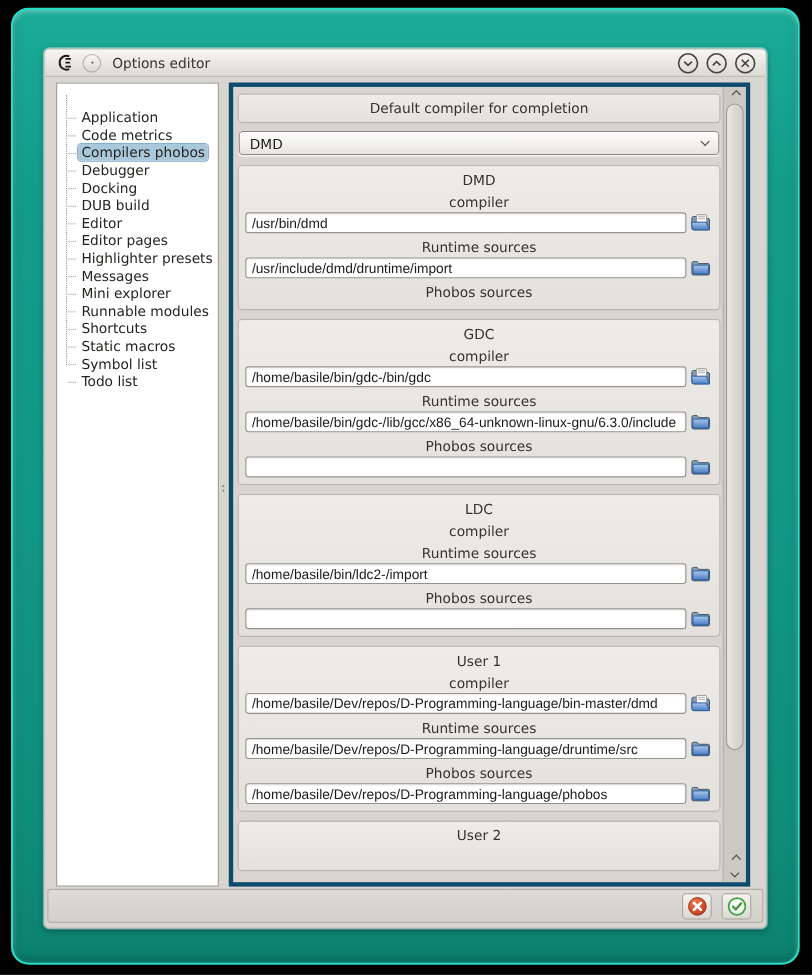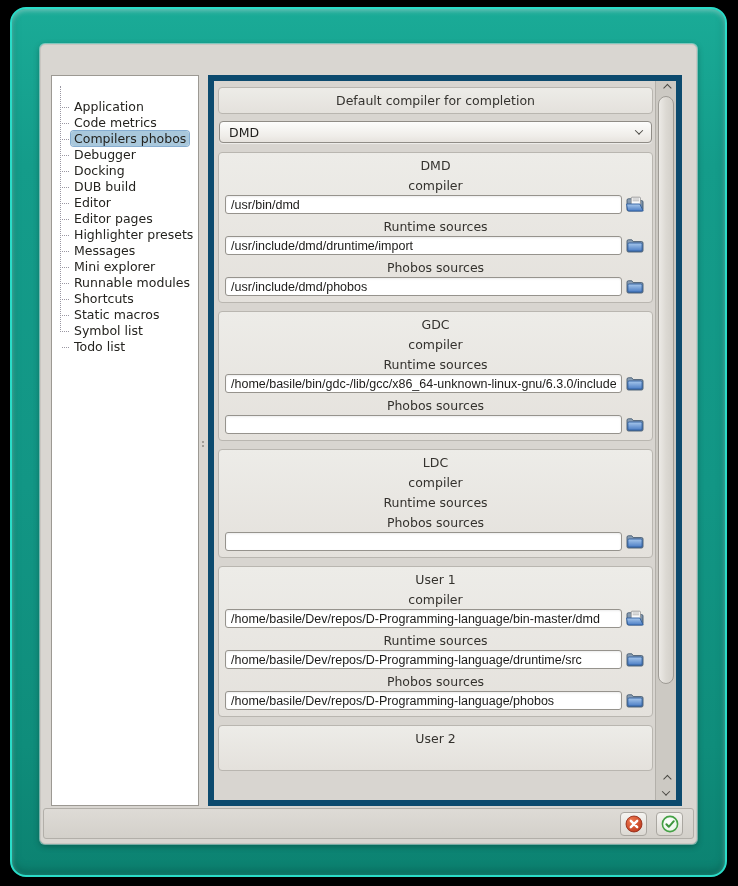--- a/index.html
+++ b/index.html
@@ -46,21 +46,21 @@
                        border-top:1px dotted #9a97a2; }
   .side-item span { padding:0 3px; border-radius:3px; }
   .side-item span.selected { background:#a9c8dc; box-shadow:0 0 0 1px #86add0; }
 
   
   .splitter { width:9px; position:relative; }
   .splitter i { position:absolute; left:3px; top:50%; width:2px; height:2px;
                 background:#8d8a84; border-radius:50%; box-shadow:0 4px 0 #8d8a84; }
 
   
-  .main { flex:1; position:relative; border:6px solid #0c4a6e; background:#d8d5d0;
+  .main { flex:1; position:relative; border:4px solid #0c4a6e; background:#d8d5d0;
           margin-right:12px; overflow:hidden; }
   .scroll-content { position:absolute; left:0; top:0; right:21px; bottom:0;
                     overflow:hidden; padding:6px 2px 0 4px; }
 
   .groupbox { background:linear-gradient(180deg,#edecE8 0%,#e4e1dc 100%);
               border:1px solid #b9b6b0; border-radius:4px; padding:5px 6px 6px; }
   .groupbox .gtitle { text-align:center; font-size:12.5px; color:#34322e; height:15px; }
   .def-group { height:27px; }
   .combo { margin:7px 1px 9px 1px; height:22px; border:1px solid #8f8c86; border-radius:4px;
            background:linear-gradient(180deg,#fdfdfc,#efede9 70%,#e6e3de);
@@ -123,20 +123,44 @@
     <radialGradient id="gradGreen" cx="0.4" cy="0.35" r="0.9">
       <stop offset="0" stop-color="#ffffff"></stop>
         <stop offset="1" stop-color="#dff2df"></stop>
     </radialGradient>
   </defs>
 </svg>
 
 <div class="frame">
   <div class="win">
 
+    <div class="titlebar">
+      <svg class="app-icon" viewBox="0 0 18 18">
+        <path d="M12 3.2 A6.3 6.3 0 1 0 12 14.8" fill="none" stroke="#1c1b19" stroke-width="1.8"></path>
+        <path d="M8.5 5.5 h5 M8.5 9 h4.2 M8.5 12.5 h5" stroke="#1c1b19" stroke-width="1.6" fill="none"></path>
+      </svg>
+      <div class="menu-btn">
+          <i></i>
+        </div>
+      <span class="title-text">Options editor</span>
+      <div class="tb-btns">
+        <svg class="tb-btn" viewBox="0 0 21 21">
+          <circle cx="10.5" cy="10.5" r="8.6" fill="none" stroke="#45443f" stroke-width="1.5"></circle>
+          <path d="M7 9 l3.5 3.5 L14 9" fill="none" stroke="#45443f" stroke-width="1.5"></path>
+        </svg>
+        <svg class="tb-btn" viewBox="0 0 21 21">
+          <circle cx="10.5" cy="10.5" r="8.6" fill="none" stroke="#45443f" stroke-width="1.5"></circle>
+          <path d="M7 12.5 l3.5 -3.5 L14 12.5" fill="none" stroke="#45443f" stroke-width="1.5"></path>
+        </svg>
+        <svg class="tb-btn" viewBox="0 0 21 21">
+          <circle cx="10.5" cy="10.5" r="8.6" fill="none" stroke="#45443f" stroke-width="1.5"></circle>
+          <path d="M7.3 7.3 l6.4 6.4 M13.7 7.3 l-6.4 6.4" fill="none" stroke="#45443f" stroke-width="1.5"></path>
+        </svg>
+      </div>
+    </div>
 
     <div class="content">
 
       <div class="sidebar">
         <i class="tree-vline"></i>
       <div class="side-item"><span>Application</span></div>
           <div class="side-item"><span>Code metrics</span></div>
           <div class="side-item"><span class="selected">Compilers phobos</span></div>
           <div class="side-item"><span>Debugger</span></div>
           <div class="side-item"><span>Docking</span></div>
@@ -196,38 +220,40 @@
 
         <svg viewBox="0 0 20 17">
           <path d="M2 4.2 q0-1.4 1.4-1.4 h3.4 l1.4 1.8 h8.4 q1.4 0 1.4 1.4 v7.6 q0 1.4-1.4 1.4 H3.4 q-1.4 0-1.4-1.4 z" fill="url(#gradFlap)" stroke="#44596f" stroke-width="0.9"></path>
           <rect x="2.9" y="6" width="14.2" height="8.1" rx="1.1" fill="url(#gradFolder)" stroke="#2f5f9e" stroke-width="0.9"></rect>
         </svg>
       </button>
     </div>
   </div>
                   <div>
     <div class="field-label">Phobos sources</div>
-    <div class="field-row">
-      <input type="text" readonly="" value="/usr/include/dmd/phobos" style="">
-      <button class="browse-btn">
-
-        <svg viewBox="0 0 20 17">
-          <path d="M2 4.2 q0-1.4 1.4-1.4 h3.4 l1.4 1.8 h8.4 q1.4 0 1.4 1.4 v7.6 q0 1.4-1.4 1.4 H3.4 q-1.4 0-1.4-1.4 z" fill="url(#gradFlap)" stroke="#44596f" stroke-width="0.9"></path>
-          <rect x="2.9" y="6" width="14.2" height="8.1" rx="1.1" fill="url(#gradFolder)" stroke="#2f5f9e" stroke-width="0.9"></rect>
-        </svg>
-      </button>
-    </div>
   </div>
                 </div>
   </div>
               <div class="groupbox comp-group">
     <div class="gtitle">GDC</div>
     <div>
                   <div>
     <div class="field-label">compiler</div>
+    <div class="field-row">
+      <input type="text" readonly="" value="/home/basile/bin/gdc-/bin/gdc" style="">
+      <button class="browse-btn">
+        <svg viewBox="0 0 20 17">
+          <path d="M2 4.2 q0-1.4 1.4-1.4 h3.4 l1.4 1.8 h8.4 q1.4 0 1.4 1.4 v7.6 q0 1.4-1.4 1.4 H3.4 q-1.4 0-1.4-1.4 z" fill="url(#gradFlap)" stroke="#44596f" stroke-width="0.9"></path>
+          <rect x="6.2" y="1.2" width="9.2" height="7.5" rx="0.8" fill="#fbfbfb" stroke="#8b8b8b" stroke-width="0.8"></rect>
+          <path d="M7.6 3 h6.4 M7.6 4.8 h6.4" stroke="#9a9a9a" stroke-width="0.7"></path>
+          <path d="M1.6 8 h13.2 l3.4 7 H4.2 q-1.2 0-1.7-1 z" fill="url(#gradFolder)" stroke="#2f5f9e" stroke-width="0.9"></path>
+        </svg>
+
+      </button>
+    </div>
   </div>
                   <div>
     <div class="field-label">Runtime sources</div>
     <div class="field-row">
       <input type="text" readonly="" value="/home/basile/bin/gdc-/lib/gcc/x86_64-unknown-linux-gnu/6.3.0/include" style="">
       <button class="browse-btn">
 
         <svg viewBox="0 0 20 17">
           <path d="M2 4.2 q0-1.4 1.4-1.4 h3.4 l1.4 1.8 h8.4 q1.4 0 1.4 1.4 v7.6 q0 1.4-1.4 1.4 H3.4 q-1.4 0-1.4-1.4 z" fill="url(#gradFlap)" stroke="#44596f" stroke-width="0.9"></path>
           <rect x="2.9" y="6" width="14.2" height="8.1" rx="1.1" fill="url(#gradFolder)" stroke="#2f5f9e" stroke-width="0.9"></rect>
@@ -251,20 +277,30 @@
                 </div>
   </div>
               <div class="groupbox comp-group">
     <div class="gtitle">LDC</div>
     <div>
                   <div>
     <div class="field-label">compiler</div>
   </div>
                   <div>
     <div class="field-label">Runtime sources</div>
+    <div class="field-row">
+      <input type="text" readonly="" value="/home/basile/bin/ldc2-/import" style="">
+      <button class="browse-btn">
+
+        <svg viewBox="0 0 20 17">
+          <path d="M2 4.2 q0-1.4 1.4-1.4 h3.4 l1.4 1.8 h8.4 q1.4 0 1.4 1.4 v7.6 q0 1.4-1.4 1.4 H3.4 q-1.4 0-1.4-1.4 z" fill="url(#gradFlap)" stroke="#44596f" stroke-width="0.9"></path>
+          <rect x="2.9" y="6" width="14.2" height="8.1" rx="1.1" fill="url(#gradFolder)" stroke="#2f5f9e" stroke-width="0.9"></rect>
+        </svg>
+      </button>
+    </div>
   </div>
                   <div>
     <div class="field-label">Phobos sources</div>
     <div class="field-row">
       <input type="text" readonly="" style="">
       <button class="browse-btn">
 
         <svg viewBox="0 0 20 17">
           <path d="M2 4.2 q0-1.4 1.4-1.4 h3.4 l1.4 1.8 h8.4 q1.4 0 1.4 1.4 v7.6 q0 1.4-1.4 1.4 H3.4 q-1.4 0-1.4-1.4 z" fill="url(#gradFlap)" stroke="#44596f" stroke-width="0.9"></path>
           <rect x="2.9" y="6" width="14.2" height="8.1" rx="1.1" fill="url(#gradFolder)" stroke="#2f5f9e" stroke-width="0.9"></rect>

